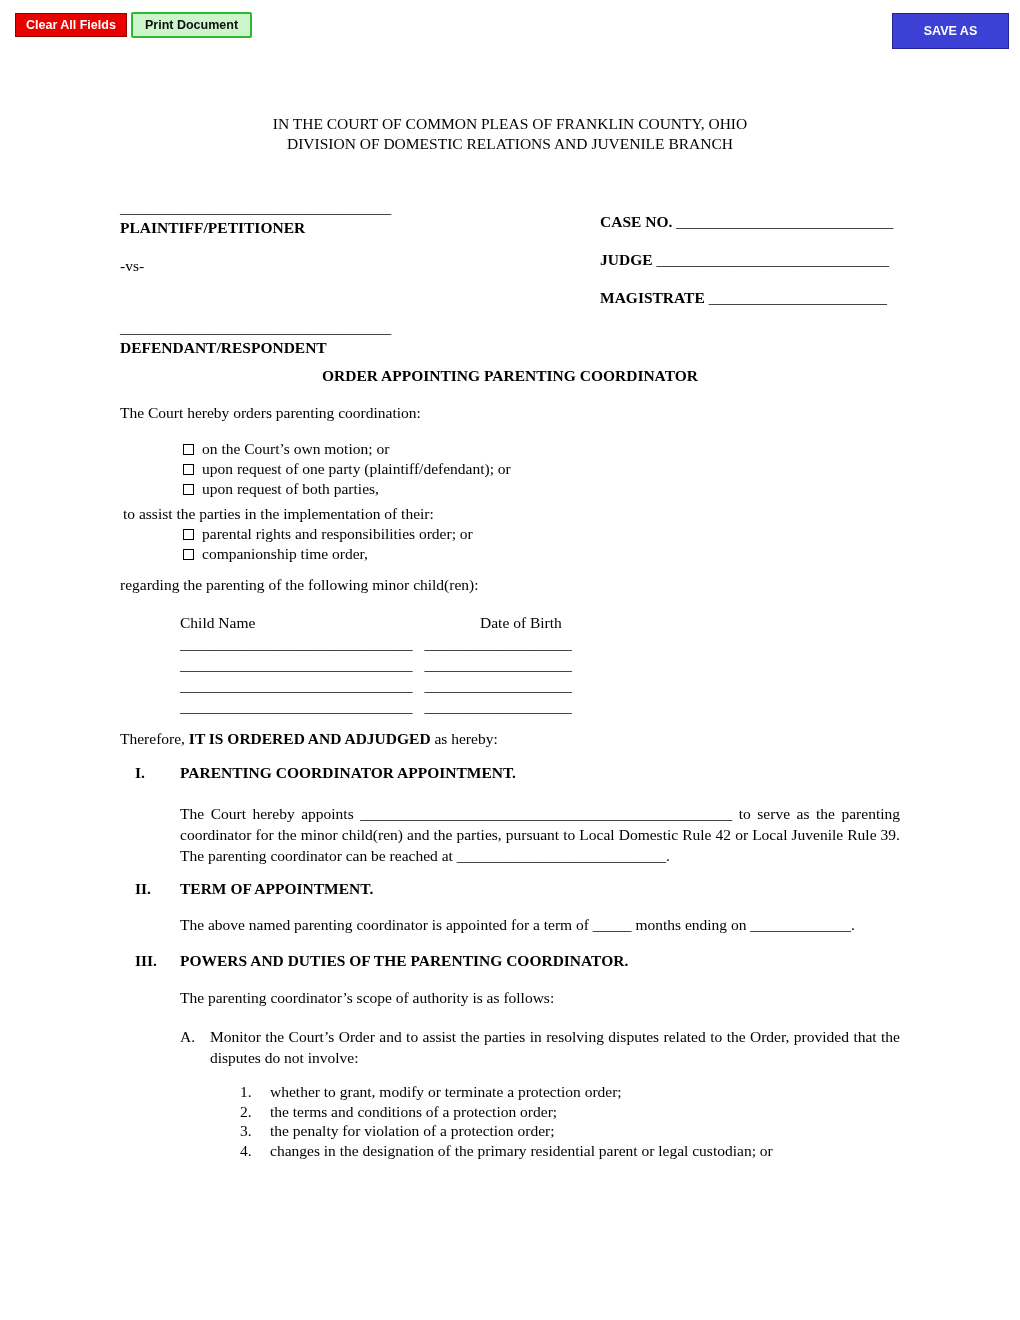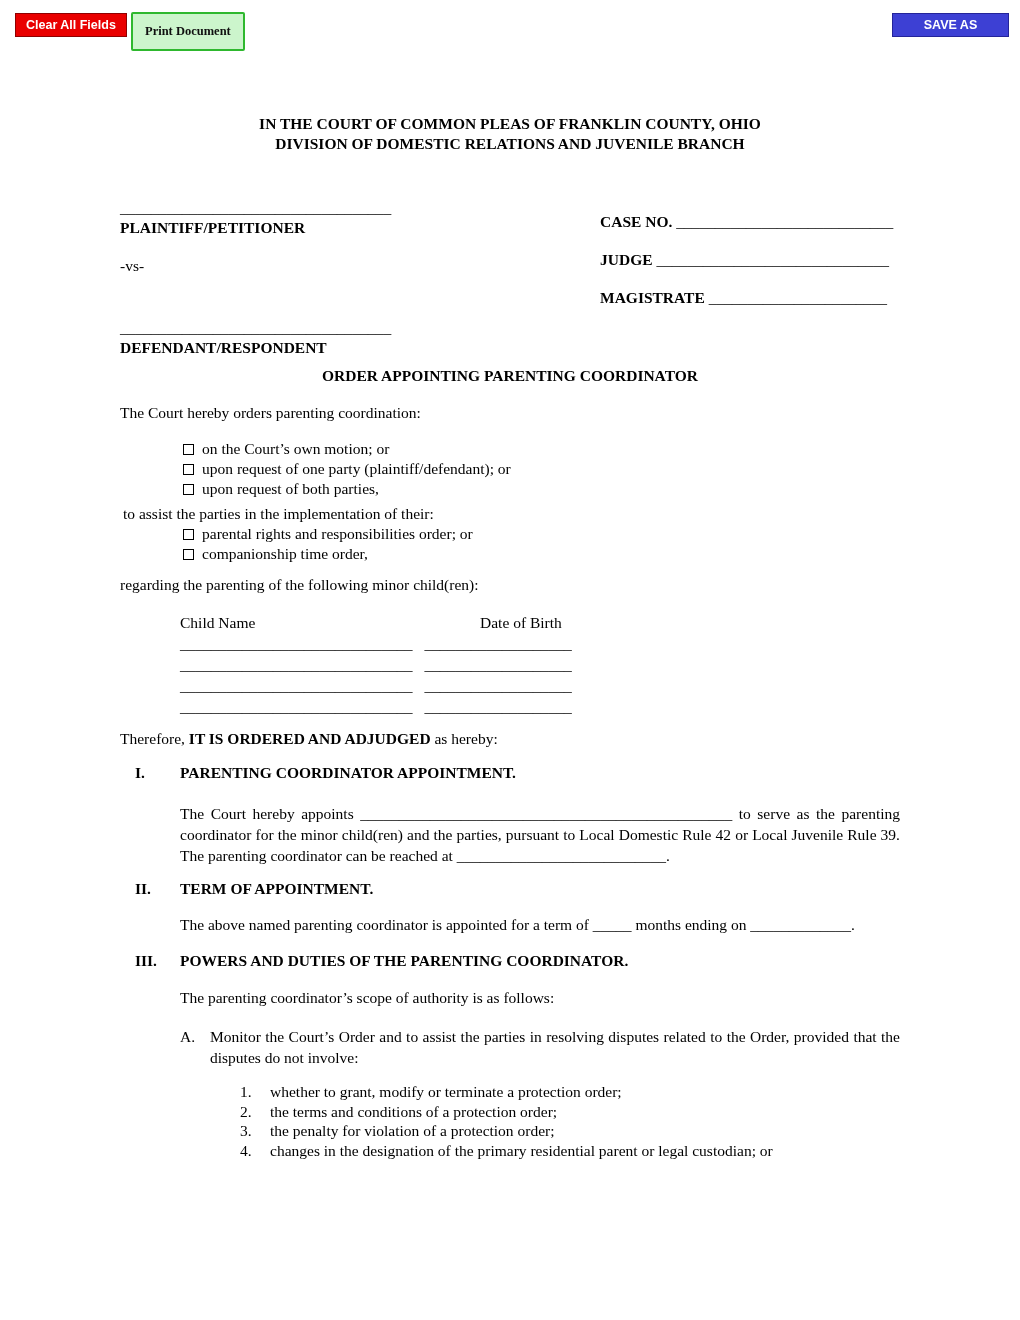--- a/index.html
+++ b/index.html
@@ -13,36 +13,36 @@
   .toolbar { position:absolute; top:12px; left:0; right:0; height:30px; }
   .btn {
     position:absolute; font-family:"Liberation Sans", sans-serif;
     font-weight:bold; font-size:12.5px; line-height:1; cursor:pointer;
   }
   .btn-clear {
     left:15px; top:1px; height:24px; padding:0 10px;
     background:#e90000; color:#ffffff; border:1px solid #8f0000;
   }
   .btn-print {
-    left:131px; top:0; height:39px; padding:0 12px;
-    background:#ccf5cc; color:#101010; border:2px solid #2eb82e; border-radius:2px;font-family:Liberation Serif, serif;
+    left:131px; top:0; height:26px; padding:0 12px;
+    background:#ccf5cc; color:#101010; border:2px solid #2eb82e; border-radius:2px;
   }
   .btn-save {
-    right:11px; top:1px; height:24px; width:117px; text-align:center;
+    right:11px; top:1px; height:36px; width:117px; text-align:center;
     background:#3d40d4; color:#ffffff; border:1px solid #24249a;
   }
 
   
   .page {
     position:absolute; top:0; left:0; width:1020px; height:1320px;
     padding:114px 120px 0 120px; font-size:15.5px; line-height:20px;
   }
   .bold { font-weight:bold; }
   .center { text-align:center; }
-  .court-header { font-weight:bold; }
+  .court-header { font-weight:normal; }
 
   
   .caption { position:relative; margin-top:44px; height:160px; }
   .caption-left { position:absolute; left:0; top:0; }
   .cap-vs { margin-top:18px; }
   .cap-blank2 { margin-top:42px; }
   .caption-right { position:absolute; left:480px; top:14px; width:300px; }
   .caption-right .row { margin-bottom:18px; white-space:nowrap; }
 
   .order-title { margin-top:8px; }

